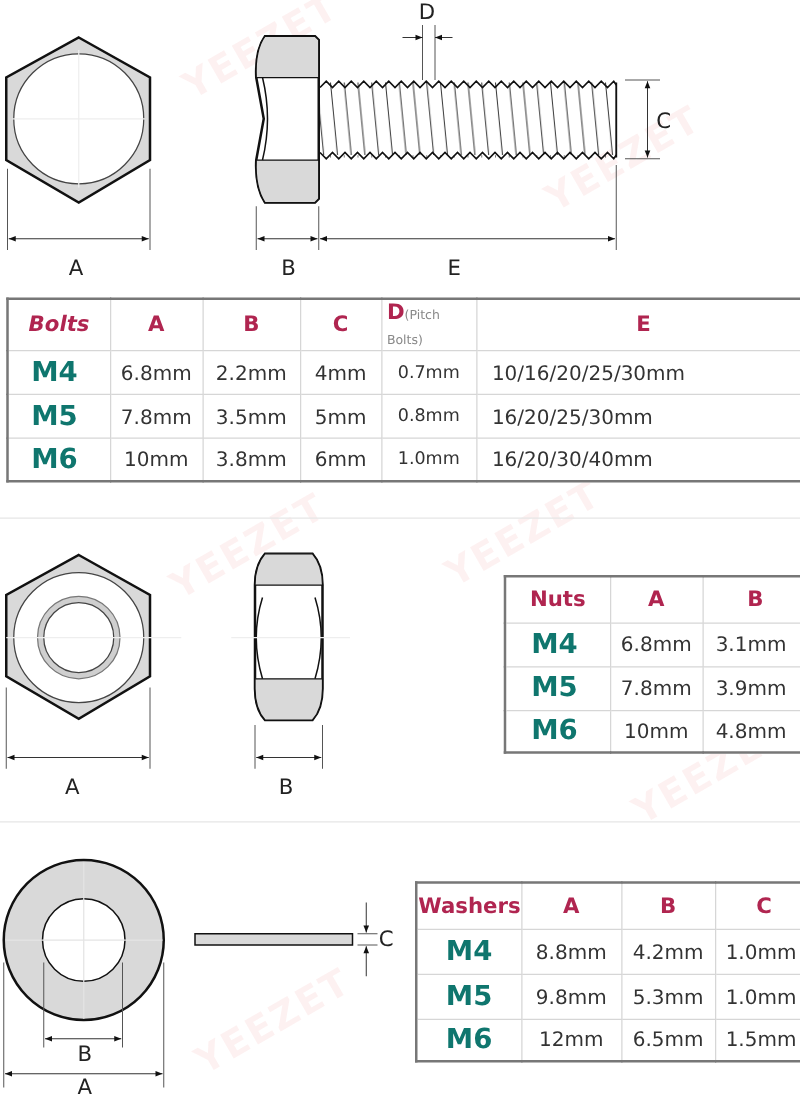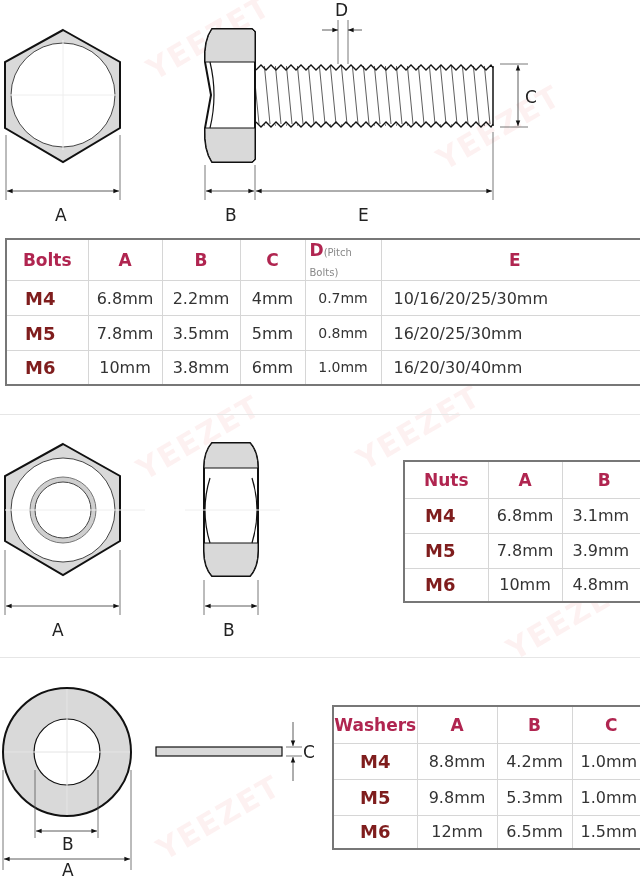--- a/index.html
+++ b/index.html
@@ -6,21 +6,21 @@
   html, body { width: 640px; height: 880px; background: #ffffff; overflow: hidden; }
   body { position: relative; font-family: "Liberation Sans", "DejaVu Sans", sans-serif; color: #222; }
   svg { position: absolute; left: 0; top: 0; }
   .dimlabel { position: absolute; font-size: 17px; color: #222; font-family: "DejaVu Sans", sans-serif; }
   table.spec { position: absolute; border-collapse: collapse; background: #fff; }
   table.spec td, table.spec th {
     border: 1px solid #d6d6d6; text-align: center; font-weight: normal;
     font-family: "DejaVu Sans", sans-serif; font-size: 16px; color: #333;
   }
   table.spec th { color: #b02550; font-weight: bold; font-size: 17px; }
-  table.spec td.rowh { color: #7f1d1d; font-weight: bold; font-size: 18px; }
+  table.spec td.rowh { color: #0f766e; font-weight: bold; font-size: 22px; }
   table.spec { border: 2px solid #777; }
   .pitch { font-size: 10px; font-weight: normal; color: #888; }
   .sep { position: absolute; left: 0; width: 640px; height: 1px; background: #e6e6e6; }
   .wm { position: absolute; color: rgba(220,60,60,0.07); font-weight: bold; font-size: 30px; transform: rotate(-30deg); font-family: "DejaVu Sans", sans-serif; letter-spacing: 2px; }
 </style>
 </head>
 <body>
 
 <div class="wm" style="left:140px;top:20px;">YEEZET</div>
 <div class="wm" style="left:430px;top:110px;">YEEZET</div>
@@ -82,21 +82,21 @@
 </svg>
 <div class="dimlabel" style="left:55px;top:205px;">A</div>
 <div class="dimlabel" style="left:225px;top:205px;">B</div>
 <div class="dimlabel" style="left:525px;top:87px;">C</div>
 <div class="dimlabel" style="left:335px;top:0px;">D</div>
 <div class="dimlabel" style="left:358px;top:205px;">E</div>
 
 <table class="spec" style="left:5px;top:238px;width:645px;">
   <tbody>
         <tr style="height:37px;">
-    <th style="width:82px;">Bolts</th>
+    <th style="width:82px;font-style:italic;">Bolts</th>
     <th style="width:74px;">A</th>
     <th style="width:78px;">B</th>
     <th style="width:65px;">C</th>
     <th style="width:76px;text-align:left;padding-left:4px;"><span>D</span><span class="pitch">(Pitch Bolts)</span></th>
     <th>E</th>
   </tr>
   <tr style="height:35px;">
     <td class="rowh" style="text-align:left;padding-left:18px;">M4</td>
     <td>6.8mm</td>
     <td>2.2mm</td>
@@ -211,21 +211,21 @@
   <line x1="293" y1="722" x2="293" y2="746" stroke="#333" stroke-width="0.8" marker-end="url(#arr3)"></line>
   <line x1="293" y1="781" x2="293" y2="757" stroke="#333" stroke-width="0.8" marker-end="url(#arr3)"></line>
 </svg>
 <div class="dimlabel" style="left:62px;top:834px;">B</div>
 <div class="dimlabel" style="left:62px;top:860px;">A</div>
 <div class="dimlabel" style="left:303px;top:742px;">C</div>
 
 <table class="spec" style="left:332px;top:705px;width:320px;">
   <tbody>
         <tr style="height:37px;">
-    <th style="width:84px;">Washers</th>
+    <th style="width:84px;text-align:right;">Washers</th>
     <th style="width:80px;">A</th>
     <th style="width:75px;">B</th>
     <th>C</th>
   </tr>
   <tr style="height:36px;">
     <td class="rowh">M4</td>
     <td>8.8mm</td>
     <td>4.2mm</td>
     <td style="text-align:left;padding-left:8px;">1.0mm</td>
   </tr>

